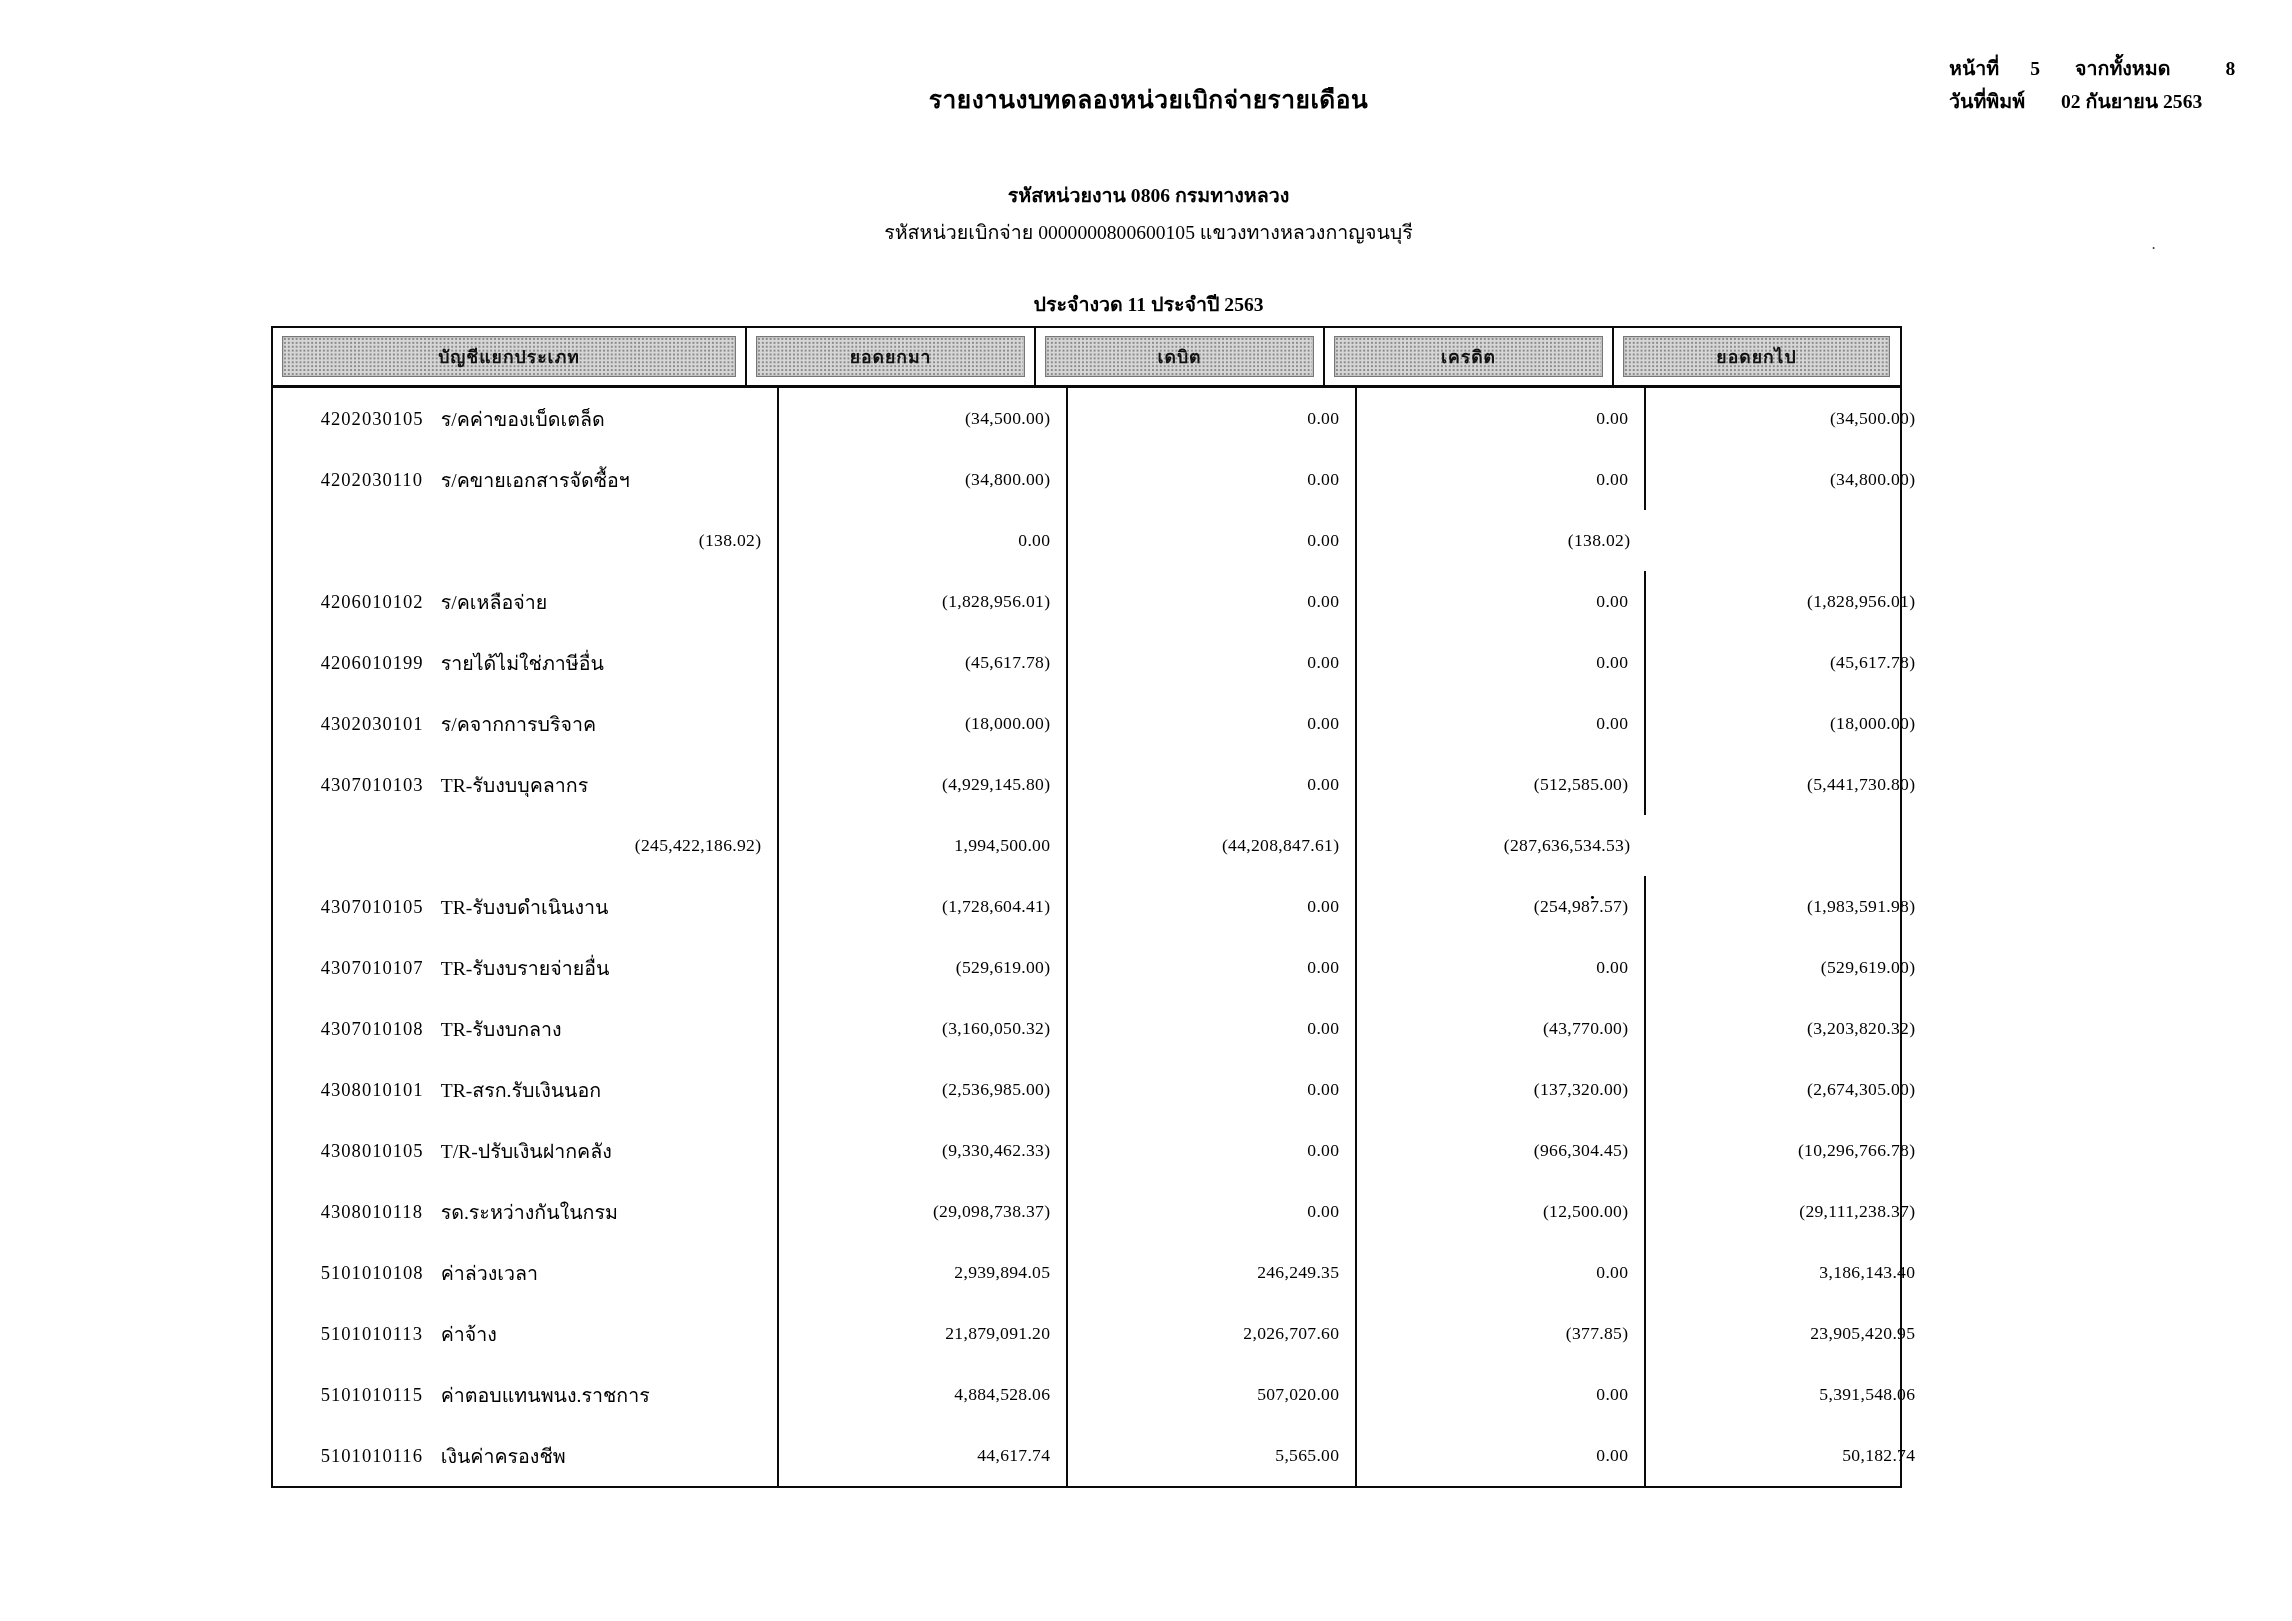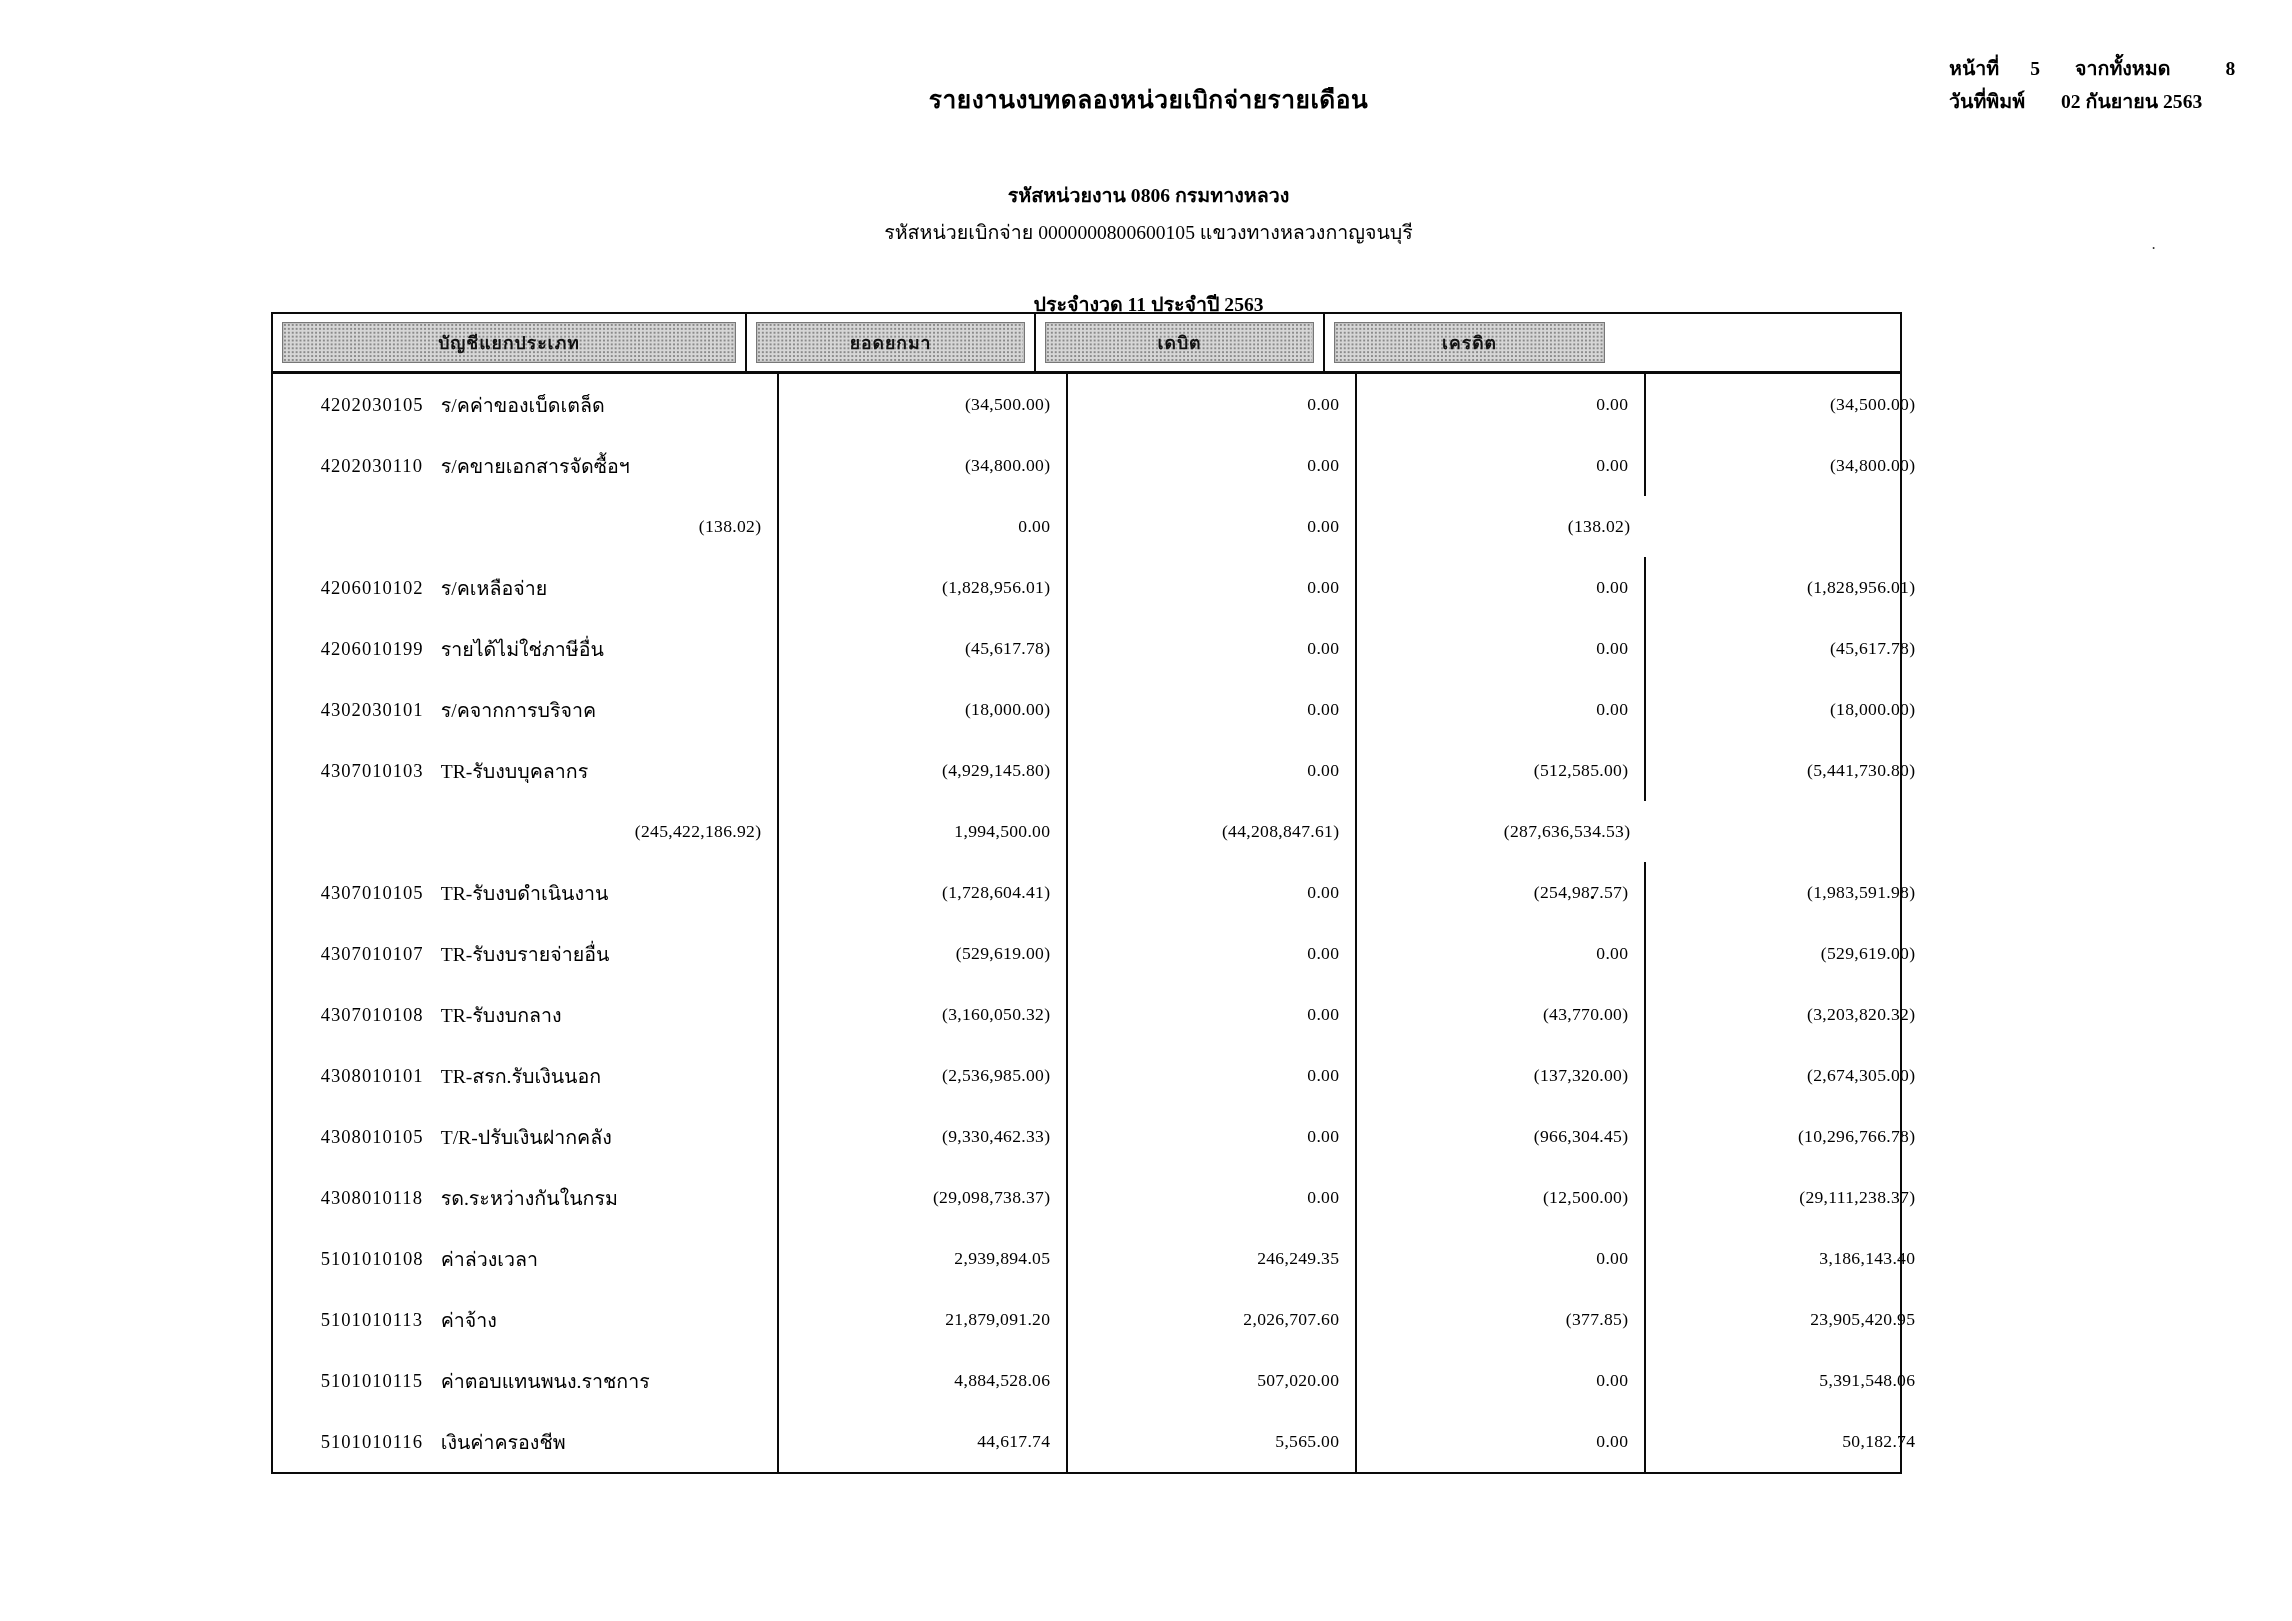--- a/index.html
+++ b/index.html
@@ -53,21 +53,21 @@
   .pageinfo .line { display: flex; align-items: baseline; margin-bottom: 13.7px; }
   .pi-num1 { margin-left: 31px; }
   .pi-lbl2 { margin-left: 35px; }
   .pi-num2 { margin-left: 55px; }
   .pi-date { margin-left: 36px; }
 
   
   .report-table {
     position: absolute;
     left: 271px;
-    top: 312px;
+    top: 326px;
     width: 1631px;
     box-sizing: border-box;
     border: 2.9px solid #0a0a0a;
     border-left-width: 2px;
     border-right-width: 2px;
     background: #ffffff;
   }
   .thead {
     display: grid;
     grid-template-columns: 474px 289px 289px 289px 285px;
@@ -175,20 +175,23 @@
       </div>
       <div class="th">
         <div class="shade">ยอดยกมา</div>
       </div>
       <div class="th">
         <div class="shade">เดบิต</div>
       </div>
       <div class="th">
         <div class="shade">เครดิต</div>
       </div>
+      <div class="th">
+        <div class="shade">ยอดยกไป</div>
+      </div>
     </div>
     <div class="tbody" id="table-body">
         <div class="trow">
       <div class="cell c-acct">
         <span class="code">4202030105</span>
         <span class="acct-name">ร/คค่าของเบ็ดเตล็ด</span>
       </div>
       <div class="cell c-num">(34,500.00)</div>
       <div class="cell c-num">0.00</div>
       <div class="cell c-num">0.00</div>

